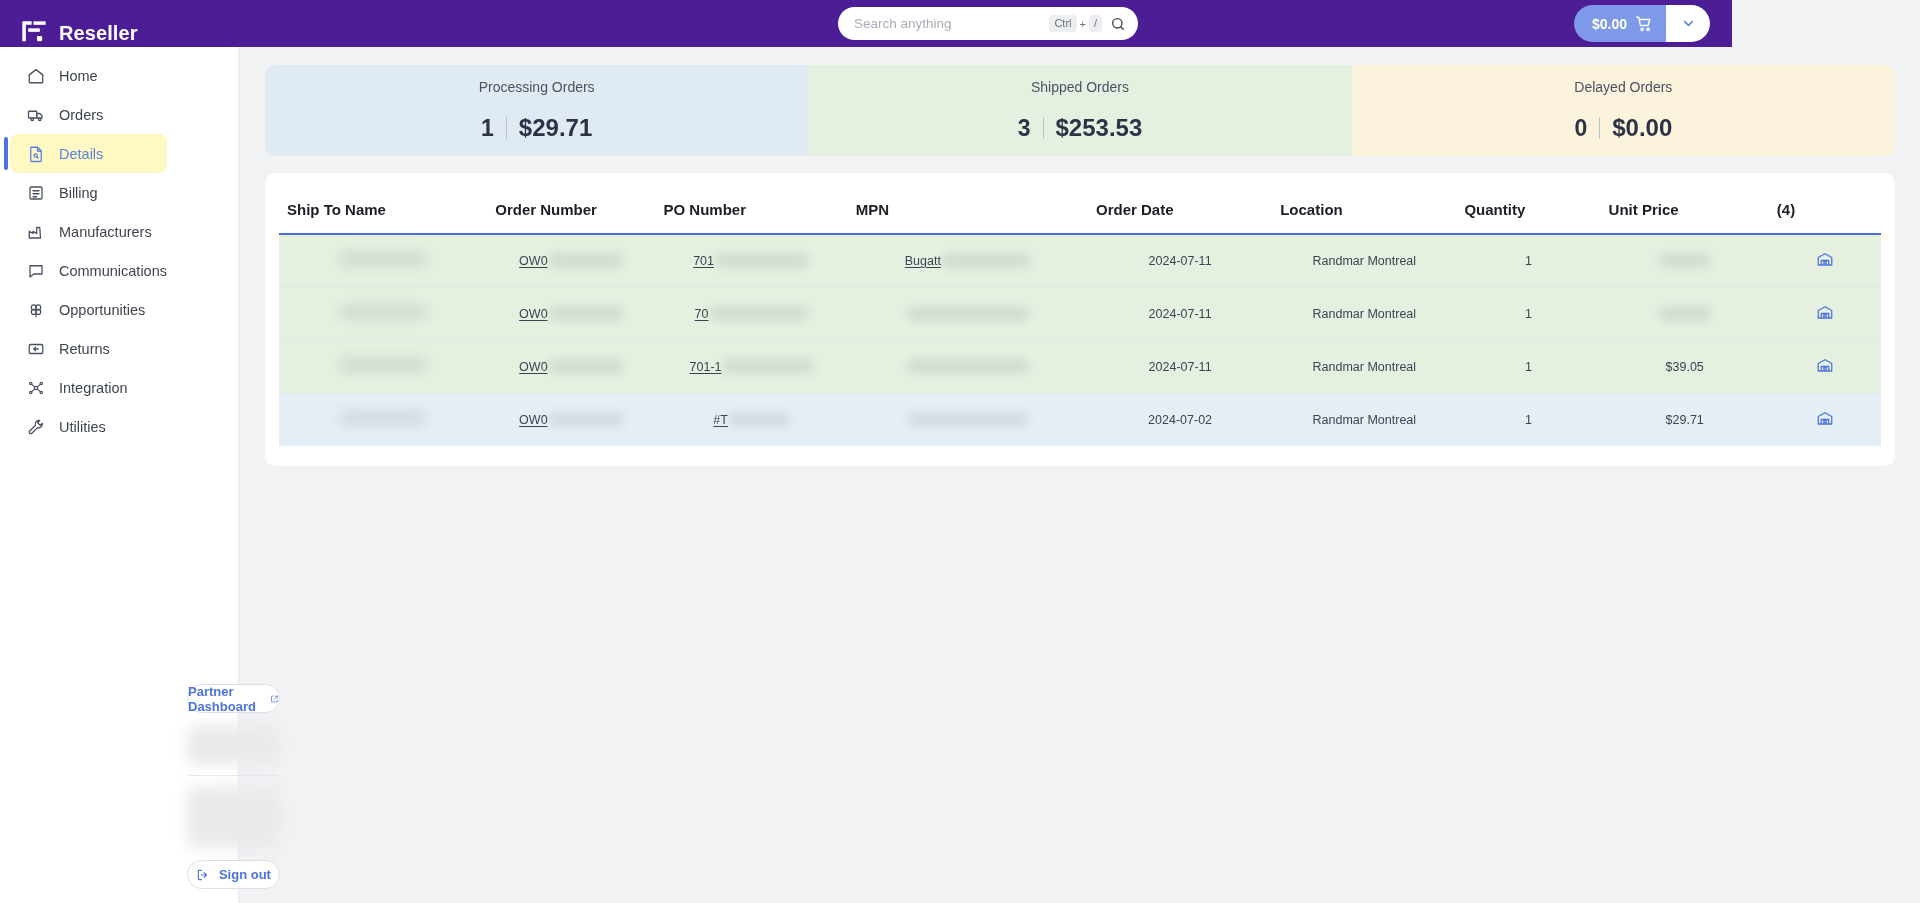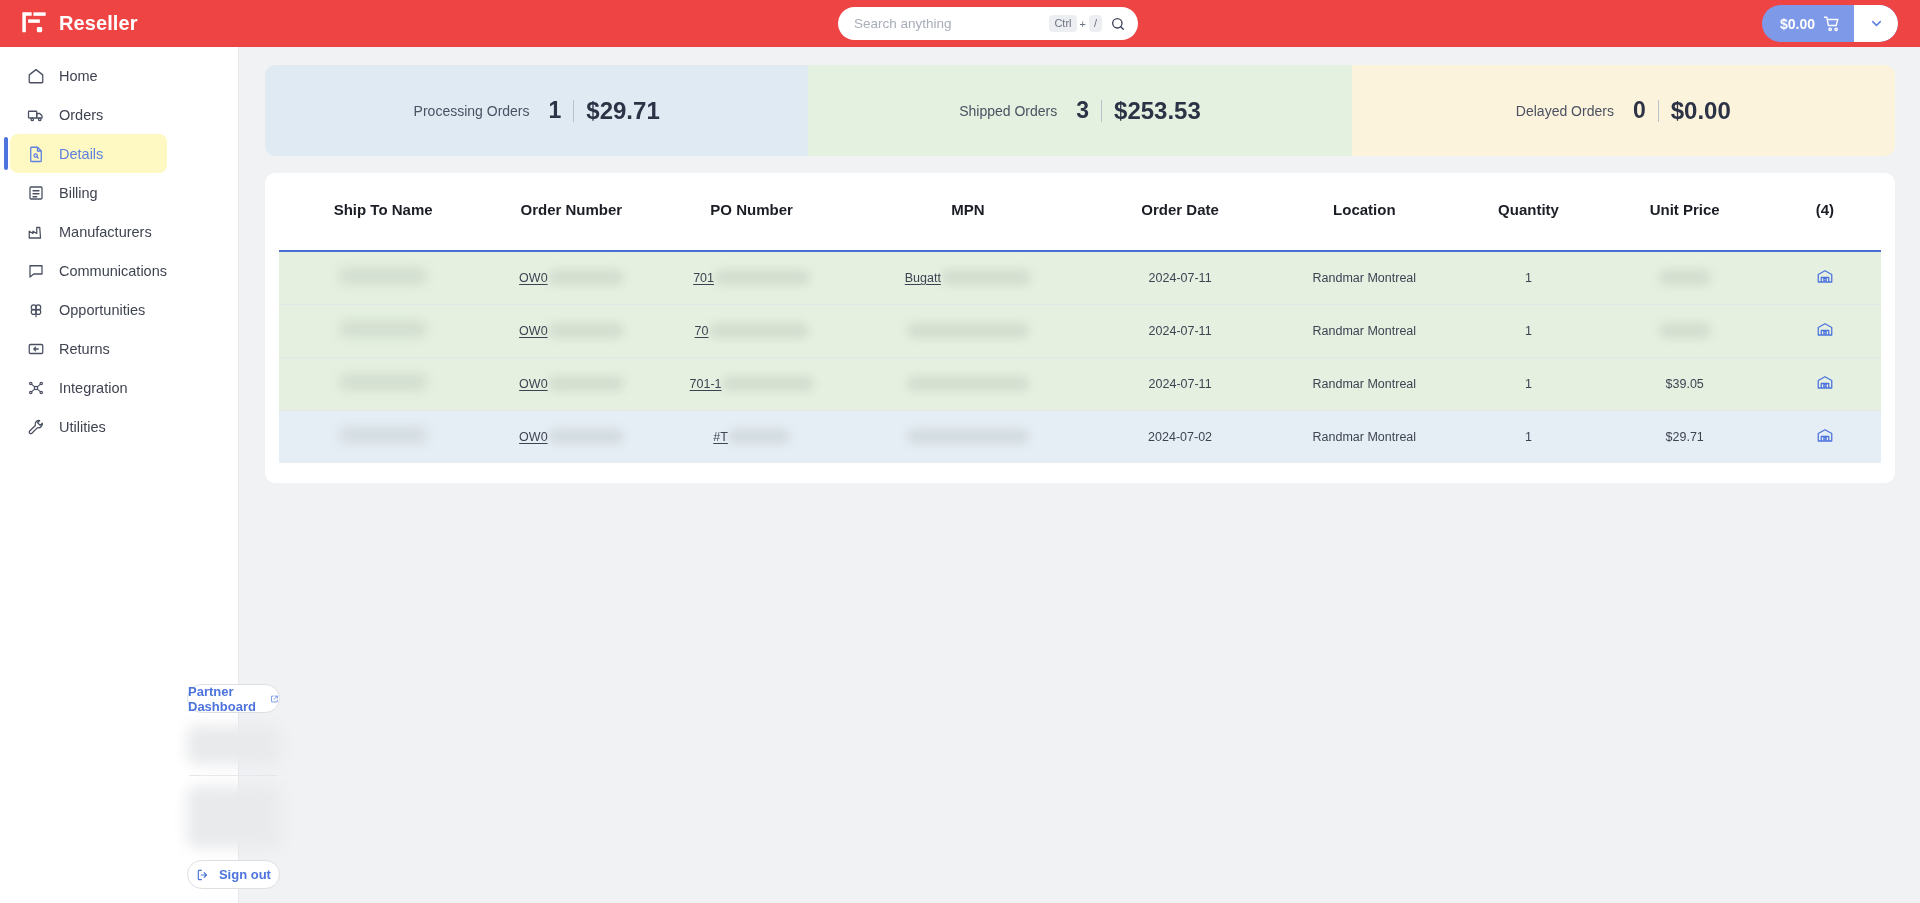--- a/index.html
+++ b/index.html
@@ -7,23 +7,23 @@
   html, body {
     width: 1920px; height: 903px;
     font-family: "Liberation Sans", sans-serif;
     background: #f1f2f4;
     overflow: hidden;
   }
 
   
   .topbar {
     position: absolute; top: 0; left: 0;
-    width: 1920px; height: 47px;
-    background: #ef4444;
-    display: flex; align-items: center;
+    width: 1732px; height: 47px;
+    background: #4c1d95;
+    display: flex; align-items: flex-end;
     z-index: 20;
   }
   .brand {
     display: flex; align-items: center; gap: 11px;
     margin-left: 20px; width: 220px;
   }
   .brand-logo { width: 28px; height: 28px; display: block; }
   .brand-name {
     color: #ffffff; font-size: 20px; font-weight: bold;
     letter-spacing: .1px;
@@ -113,37 +113,37 @@
   .main {
     position: absolute; top: 47px; left: 239px;
     width: 1681px; height: 856px;
     padding: 18px 25px 0 26px;
   }
 
   .stats {
     display: flex; width: 1630px; height: 91px;
     border-radius: 10px; overflow: hidden;
   }
-  .stat { flex: 1; display: flex; flex-direction: row;
+  .stat { flex: 1; display: flex; flex-direction: column;
           align-items: center; justify-content: center; gap: 19px; }
   .stat-label { font-size: 14px; color: #4b5162; }
   .stat-values { display: flex; align-items: center; gap: 12px; }
   .stat-count { font-size: 23px; font-weight: bold; color: #2d3346; }
   .stat-sep { width: 1px; height: 22px; background: #b9c1ca; }
   .stat-amount { font-size: 24px; font-weight: bold; color: #2d3346; }
 
   .table-card {
     margin-top: 17px; width: 1630px;
     background: #ffffff; border-radius: 10px;
     padding: 14px 14px 20px;
   }
   table { width: 100%; border-collapse: collapse; table-layout: fixed; }
   thead th {
     font-size: 15px; font-weight: bold; color: #1c1e26;
-    padding: 14px 8px 32px; text-align: center;
+    padding: 14px 8px 15px; text-align: left;
     border-bottom: 2px solid #4a6fd4;
   }
   tbody td {
     font-size: 12.5px; color: #3e4352;
     height: 53px; text-align: center; padding: 0 8px;
     border-bottom: 1px solid #e2e6e4;
     position: relative;
   }
   tbody tr.green td { background: #e5f0e1; }
   tbody tr.blue td { background: #e6eef5; }

